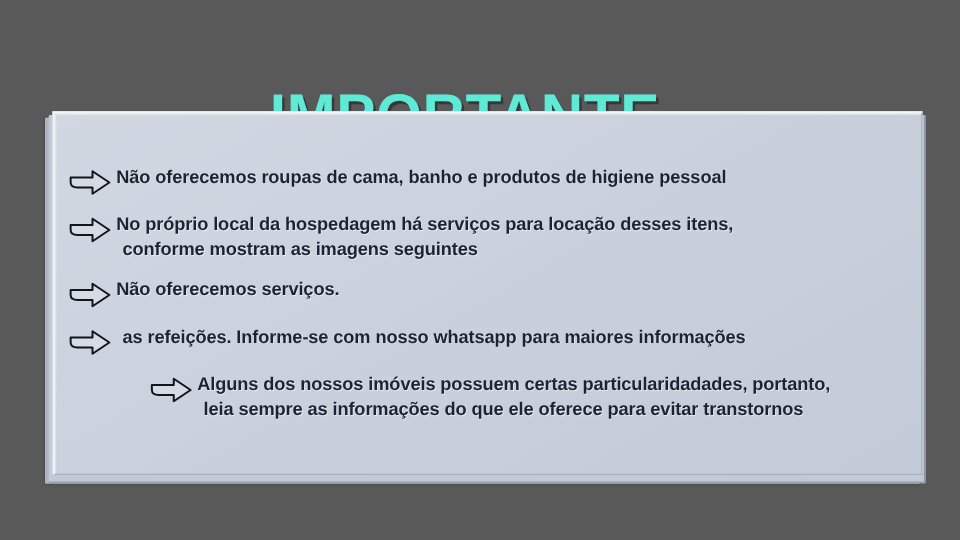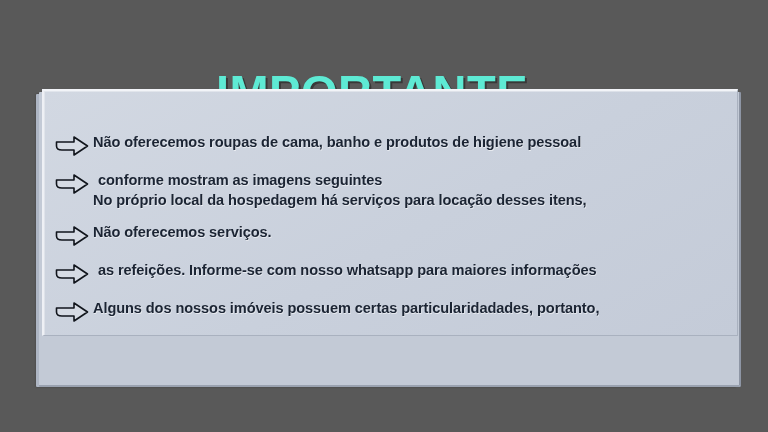--- a/index.html
+++ b/index.html
@@ -62,21 +62,21 @@
     border-right: 2px solid #8e96a5;
     border-bottom: 2px solid #9aa2b0;
   }
 
   
   #content-panel {
     position: absolute;
     left: 42px;
     top: 89px;
     width: 696px;
-    height: 247px;
+    height: 291px;
     background: #ccd3de;
     background-image: linear-gradient(150deg, #d2d8e2 0%, #c9d0dc 55%, #c4cbd8 100%);
     border-top: 2px solid #f2f4f8;
     border-left: 2px solid #eef0f5;
     border-right: 1px solid #a9b1bf;
     border-bottom: 1px solid #a9b1bf;
     box-sizing: border-box;
     box-shadow: 1px 1px 0 rgba(255,255,255,0.35) inset;
   }
 
@@ -85,21 +85,21 @@
     position: absolute;
     left: 10px;
     top: 42px;
     right: 8px;
   }
   .bullet-item {
     display: flex;
     align-items: flex-start;
     margin-bottom: 13px;
   }
-  .bullet-item:last-child { margin-bottom: 0; }
+  .bullet-item:last-child { margin-bottom: 0; justify-content: center; }
 
   .arrow-icon {
     flex: 0 0 auto;
     width: 36px;
     height: 24px;
     margin-top: 1px;
     margin-right: 3px;
   }
   .arrow-icon svg { display: block; }
 
@@ -139,22 +139,22 @@
         </span>
       </div>
 
       <div class="bullet-item">
         <span class="arrow-icon">
           <svg viewBox="0 0 36 24" width="36" height="24" aria-hidden="true">
             <path d="M2.5 8.0 L20.0 8.0 L20.0 3.0 L33.5 12.0 L20.0 21.0 L20.0 16.0 L8.0 16.0 Q2.5 16.0 2.5 12.0 Z" fill="#d6dbe4" stroke="#11151c" stroke-width="1.6" stroke-linejoin="round"></path>
           </svg>
         </span>
         <span class="bullet-text">
+          <span class="line">No próprio local da hospedagem há serviços para locação desses itens,</span>
           <span class="line line-indent">conforme mostram as imagens seguintes</span>
-          <span class="line">No próprio local da hospedagem há serviços para locação desses itens,</span>
         </span>
       </div>
 
       <div class="bullet-item">
         <span class="arrow-icon">
           <svg viewBox="0 0 36 24" width="36" height="24" aria-hidden="true">
             <path d="M2.5 8.0 L20.0 8.0 L20.0 3.0 L33.5 12.0 L20.0 21.0 L20.0 16.0 L8.0 16.0 Q2.5 16.0 2.5 12.0 Z" fill="#d6dbe4" stroke="#11151c" stroke-width="1.6" stroke-linejoin="round"></path>
           </svg>
         </span>
         <span class="bullet-text">
@@ -174,18 +174,19 @@
       </div>
 
       <div class="bullet-item">
         <span class="arrow-icon">
           <svg viewBox="0 0 36 24" width="36" height="24" aria-hidden="true">
             <path d="M2.5 8.0 L20.0 8.0 L20.0 3.0 L33.5 12.0 L20.0 21.0 L20.0 16.0 L8.0 16.0 Q2.5 16.0 2.5 12.0 Z" fill="#d6dbe4" stroke="#11151c" stroke-width="1.6" stroke-linejoin="round"></path>
           </svg>
         </span>
         <span class="bullet-text">
           <span class="line">Alguns dos nossos imóveis possuem certas particularidadades, portanto,</span>
+          <span class="line line-indent">leia sempre as informações do que ele oferece para evitar transtornos</span>
         </span>
       </div>
 
     </div>
   </div>
 </div>
 
 </body></html>

